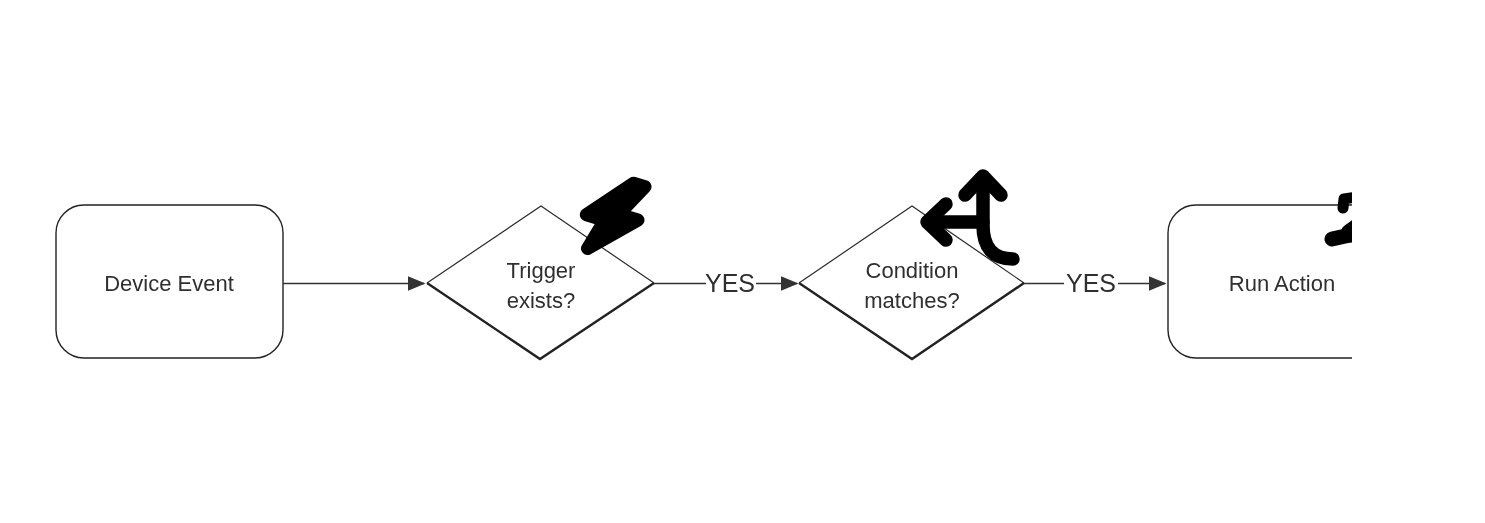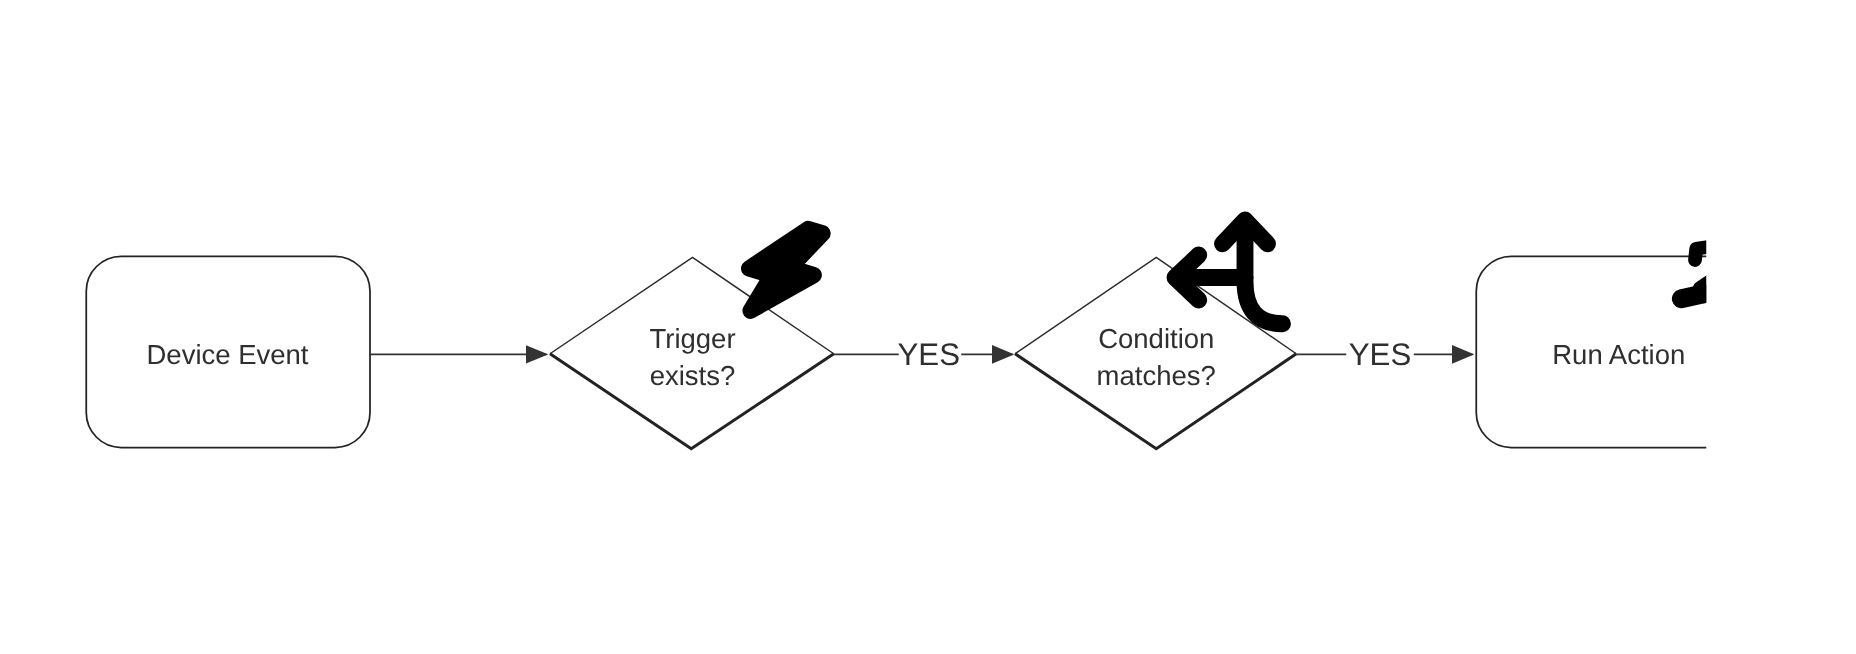--- a/index.html
+++ b/index.html
@@ -7,21 +7,20 @@
     padding: 0;
     background: #ffffff;
     font-family: "Liberation Sans", sans-serif;
   }
   .stage {
     position: relative;
     width: 1352px;
     height: 523px;
     background: #ffffff;
     overflow: hidden;
-    margin-left: 13px;
   }
   svg.flow {
     display: block;
     width: 1485px;
     height: 523px;
   }
   .node-shape {
     fill: #ffffff;
     stroke: #222222;
     stroke-width: 1.4;

